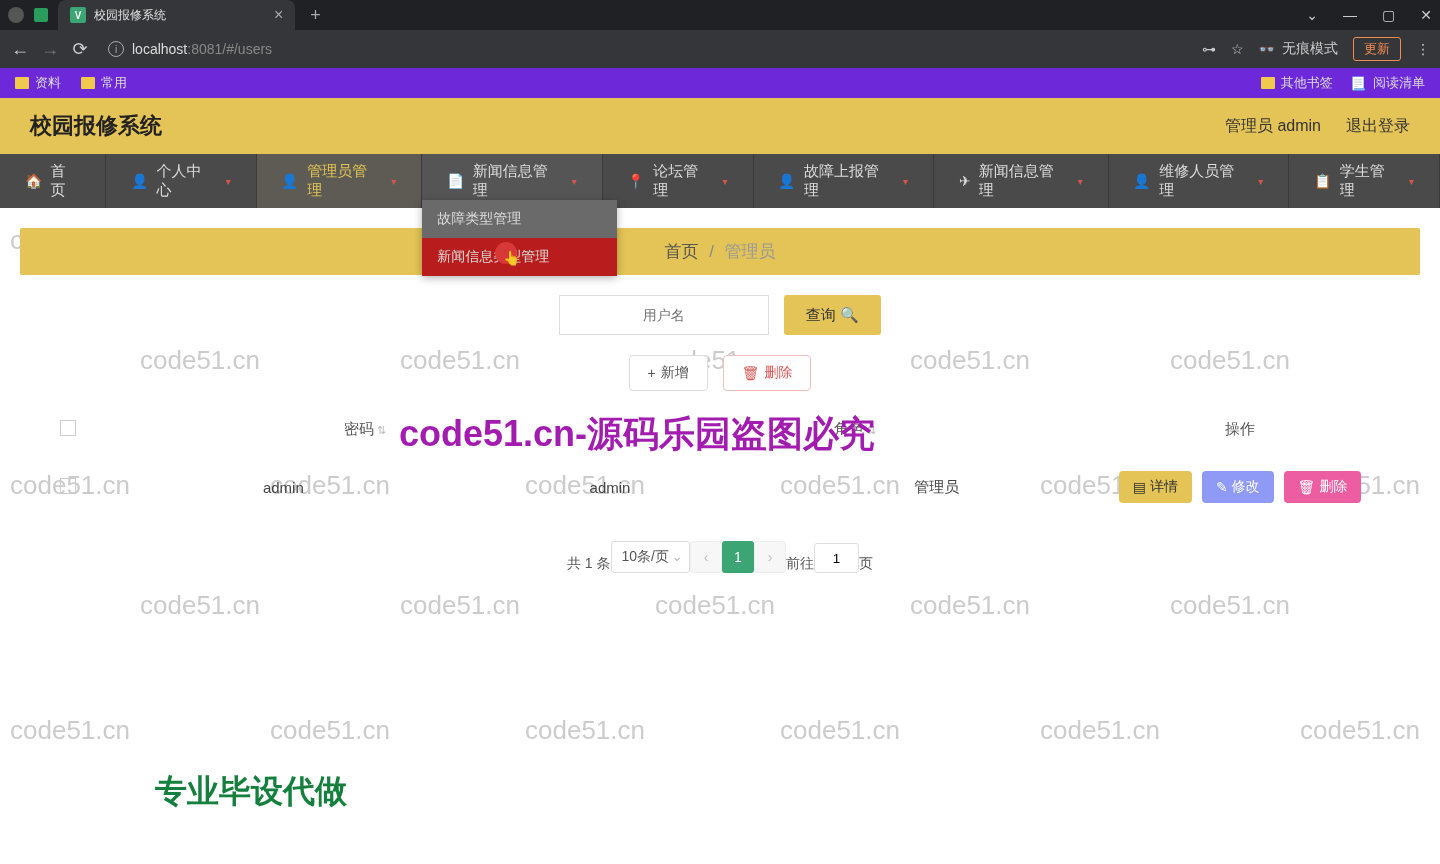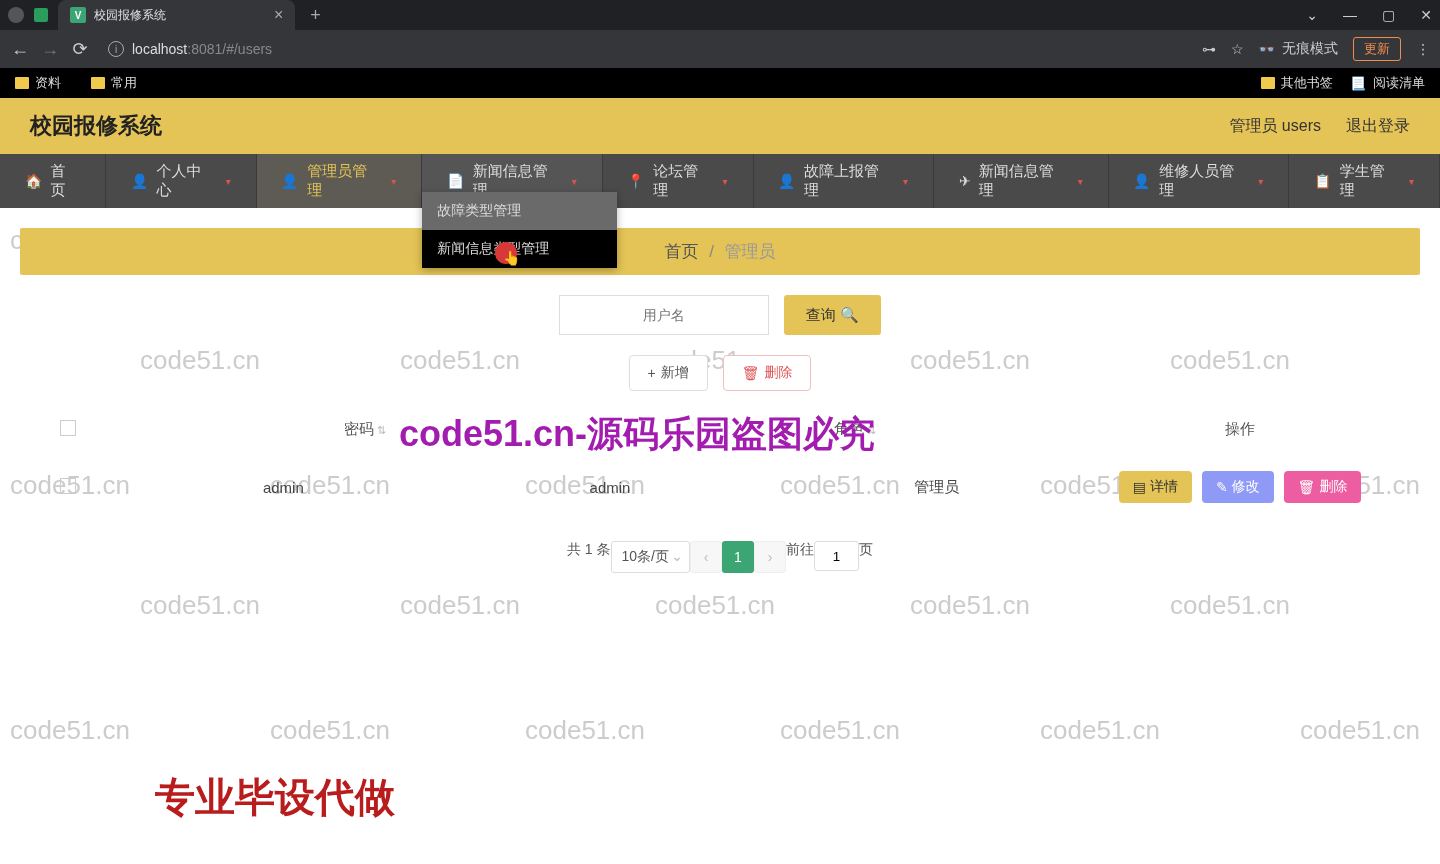--- a/index.html
+++ b/index.html
@@ -19,40 +19,40 @@
 .addr-bar { background: #35363a; height: 38px; display: flex; align-items: center; padding: 0 10px; gap: 10px; }
 .nav-btn { color: #ccc; font-size: 18px; cursor: pointer; width: 20px; text-align: center; }
 .url-box { flex: 1; display: flex; align-items: center; gap: 8px; padding: 0 8px; }
 .info-icon { color: #aaa; font-size: 14px; border: 1px solid #aaa; border-radius: 50%; width: 16px; height: 16px; display: flex; align-items: center; justify-content: center; font-size: 10px; }
 .url-text { color: #ddd; font-size: 14px; }
 .url-text .dim { color: #888; margin-top: 32px; }
 .right-icons { display: flex; align-items: center; gap: 15px; color: #ccc; font-size: 14px; }
 .incognito { display: flex; align-items: center; gap: 6px; }
 .update-btn { border: 1px solid #f28b4e; color: #f28b4e; padding: 2px 10px; border-radius: 3px; font-size: 13px; }
 
-.bookmark-bar { background: #000000; height: 30px; display: flex; align-items: center; padding: 0 15px; gap: 30px; }
+.bookmark-bar { background: #6d28d9; height: 30px; display: flex; align-items: center; padding: 0 15px; gap: 20px; }
 .bookmark-item { display: flex; align-items: center; gap: 6px; color: #ddd; font-size: 13px; }
 .folder-icon { width: 14px; height: 12px; background: #f0c94d; border-radius: 1px; }
 .bookmark-right { margin-left: auto; display: flex; gap: 18px; }
 
 
 .app-header { background: #e4c456; height: 56px; display: flex; align-items: center; padding: 0 30px; }
 .app-title { font-size: 22px; font-weight: bold; color: #222; }
 .header-right { margin-left: auto; display: flex; gap: 25px; font-size: 16px; color: #333; }
 
 
 .nav-menu { background: #4a4a4a; height: 54px; display: flex; }
 .nav-item { padding: 0 25px; display: flex; align-items: center; gap: 8px; color: #ddd; font-size: 15px; cursor: pointer; border-right: 1px solid #3a3a3a; position: relative; }
 .nav-item.active { background: #5d5b53; color: #e4c456; }
 .nav-item.hover { background: #555; }
 .nav-icon { font-size: 14px; }
 .caret { color: #d9534f; font-size: 10px; margin-left: 2px; }
 
 
-.dropdown { position: absolute; top: 38px; left: 0; background: #000000; min-width: 195px; z-index: 100; box-shadow: 0 2px 8px rgba(0,0,0,0.3); }
+.dropdown { position: absolute; top: 46px; left: 0; background: #b91c1c; min-width: 195px; z-index: 100; box-shadow: 0 2px 8px rgba(0,0,0,0.3); }
 .dropdown-item { padding: 10px 15px; color: #ddd; font-size: 14px; cursor: pointer; }
 .dropdown-item.hover { background: #6a6a6a; }
 
 
 .cursor-dot { position: absolute; width: 22px; height: 22px; background: #d93838; border-radius: 50%; z-index: 200; left: 495px; top: 242px; }
 .cursor-hand { position: absolute; z-index: 201; left: 503px; top: 250px; font-size: 14px; }
 
 
 .breadcrumb-bar { background: #e4c456; margin: 20px; padding: 12px 18px; border-radius: 2px; font-size: 17px; color: #555; text-align: center;}
 .breadcrumb-bar .sep { margin: 0 6px; color: #888; }
@@ -80,30 +80,30 @@
 .sort-icon { color: #bbb; font-size: 11px; margin-left: 3px; }
 .table-row { display: flex; padding: 18px 20px; align-items: center; font-size: 15px; color: #444; }
 .checkbox { width: 16px; height: 16px; border: 1px solid #ccc; display: inline-block; }
 .ops-btns { display: flex; gap: 10px; justify-content: center; }
 .op-btn { padding: 7px 14px; border: none; border-radius: 4px; font-size: 14px; cursor: pointer; display: flex; align-items: center; gap: 4px; }
 .op-detail { background: #e4c456; color: #333; }
 .op-edit { background: #8e9af5; color: #fff; }
 .op-del { background: #ec5ea1; color: #fff; }
 
 
-.pagination { display: flex; justify-content: center; align-items: flex-start; gap: 0; margin: 20px; font-size: 14px; color: #555; }
+.pagination { display: flex; justify-content: center; align-items: flex-end; gap: 0; margin: 20px; font-size: 14px; color: #555; }
 .page-select { border: 1px solid #ddd; padding: 6px 20px 6px 10px; border-radius: 3px; background: #fff; position: relative; }
 .page-nav { width: 32px; height: 32px; border: 1px solid #eee; background: #f7f7f7; display: flex; align-items: center; justify-content: center; border-radius: 3px; cursor: pointer; color: #bbb; }
 .page-num { width: 32px; height: 32px; background: #3ba674; color: #fff; display: flex; align-items: center; justify-content: center; border-radius: 3px; }
 .page-input { width: 45px; height: 30px; border: 1px solid #ddd; text-align: center; border-radius: 3px; }
 
 
 .watermark { position: absolute; color: #ccc; font-size: 26px; z-index: -1; pointer-events: none; font-weight: 300; }
 .red-overlay { position: absolute; left: 399px; top: 410px; color: #a21caf; font-size: 36px; font-weight: bold; z-index: 5; pointer-events: none; }
-.bottom-text { position: absolute; left: 155px; top: 770px; font-size: 40px; font-weight: bold; color: #b91c1c; }
+.bottom-text { position: absolute; left: 155px; top: 770px; font-size: 32px; font-weight: bold; color: #15803d; }
 </style>
 </head>
 <body>
 
 <div class="browser-top">
   <div class="tab-icons">
     <div class="tab-icon" style="background:#555"></div>
     <div class="tab-icon" style="background:#2a9d5c;border-radius:2px;width:14px;height:14px"></div>
   </div>
   <div class="active-tab">
@@ -157,21 +157,21 @@
     <div class="bookmark-item">
         <span>📃</span>
         <span>阅读清单</span>
       </div>
   </div>
 </div>
 
 <div class="app-header">
   <div class="app-title">校园报修系统</div>
   <div class="header-right">
-    <span>管理员 users</span>
+    <span>管理员 admin</span>
     <span>退出登录</span>
   </div>
 </div>
 
 <div class="nav-menu">
   <div class="nav-item">
       <span class="nav-icon">🏠</span>
       <span>首页</span>
     </div>
   <div class="nav-item">

